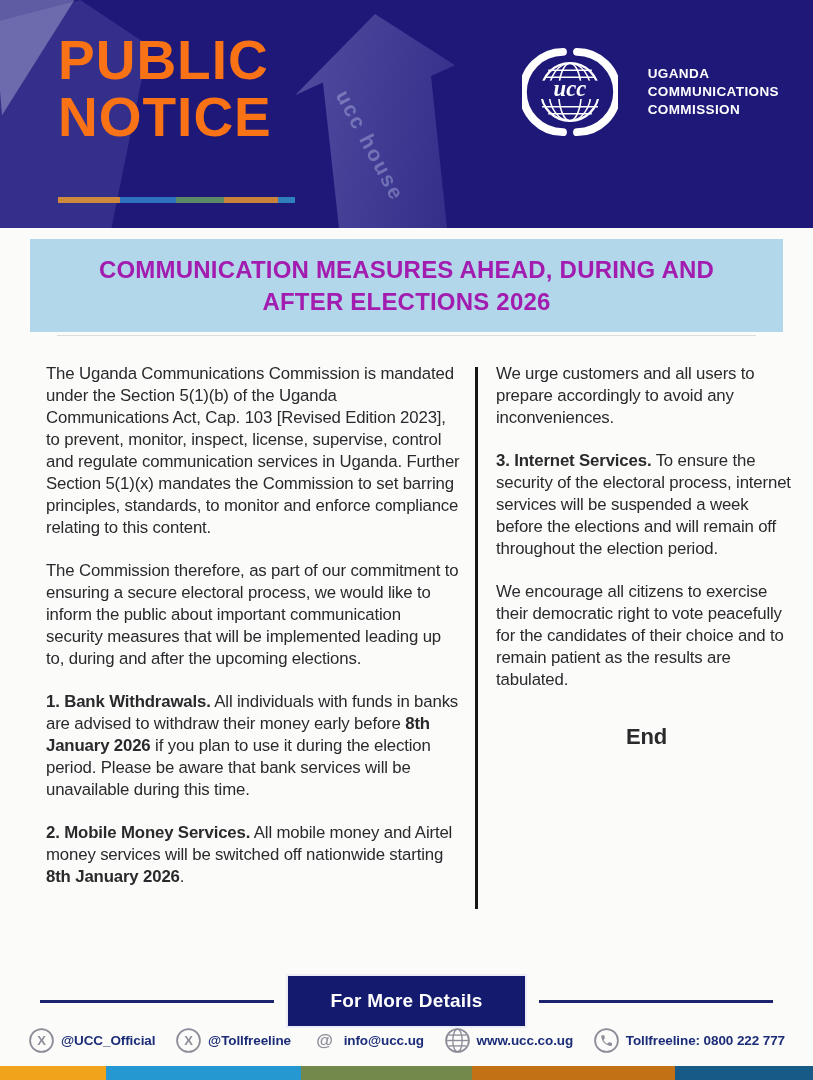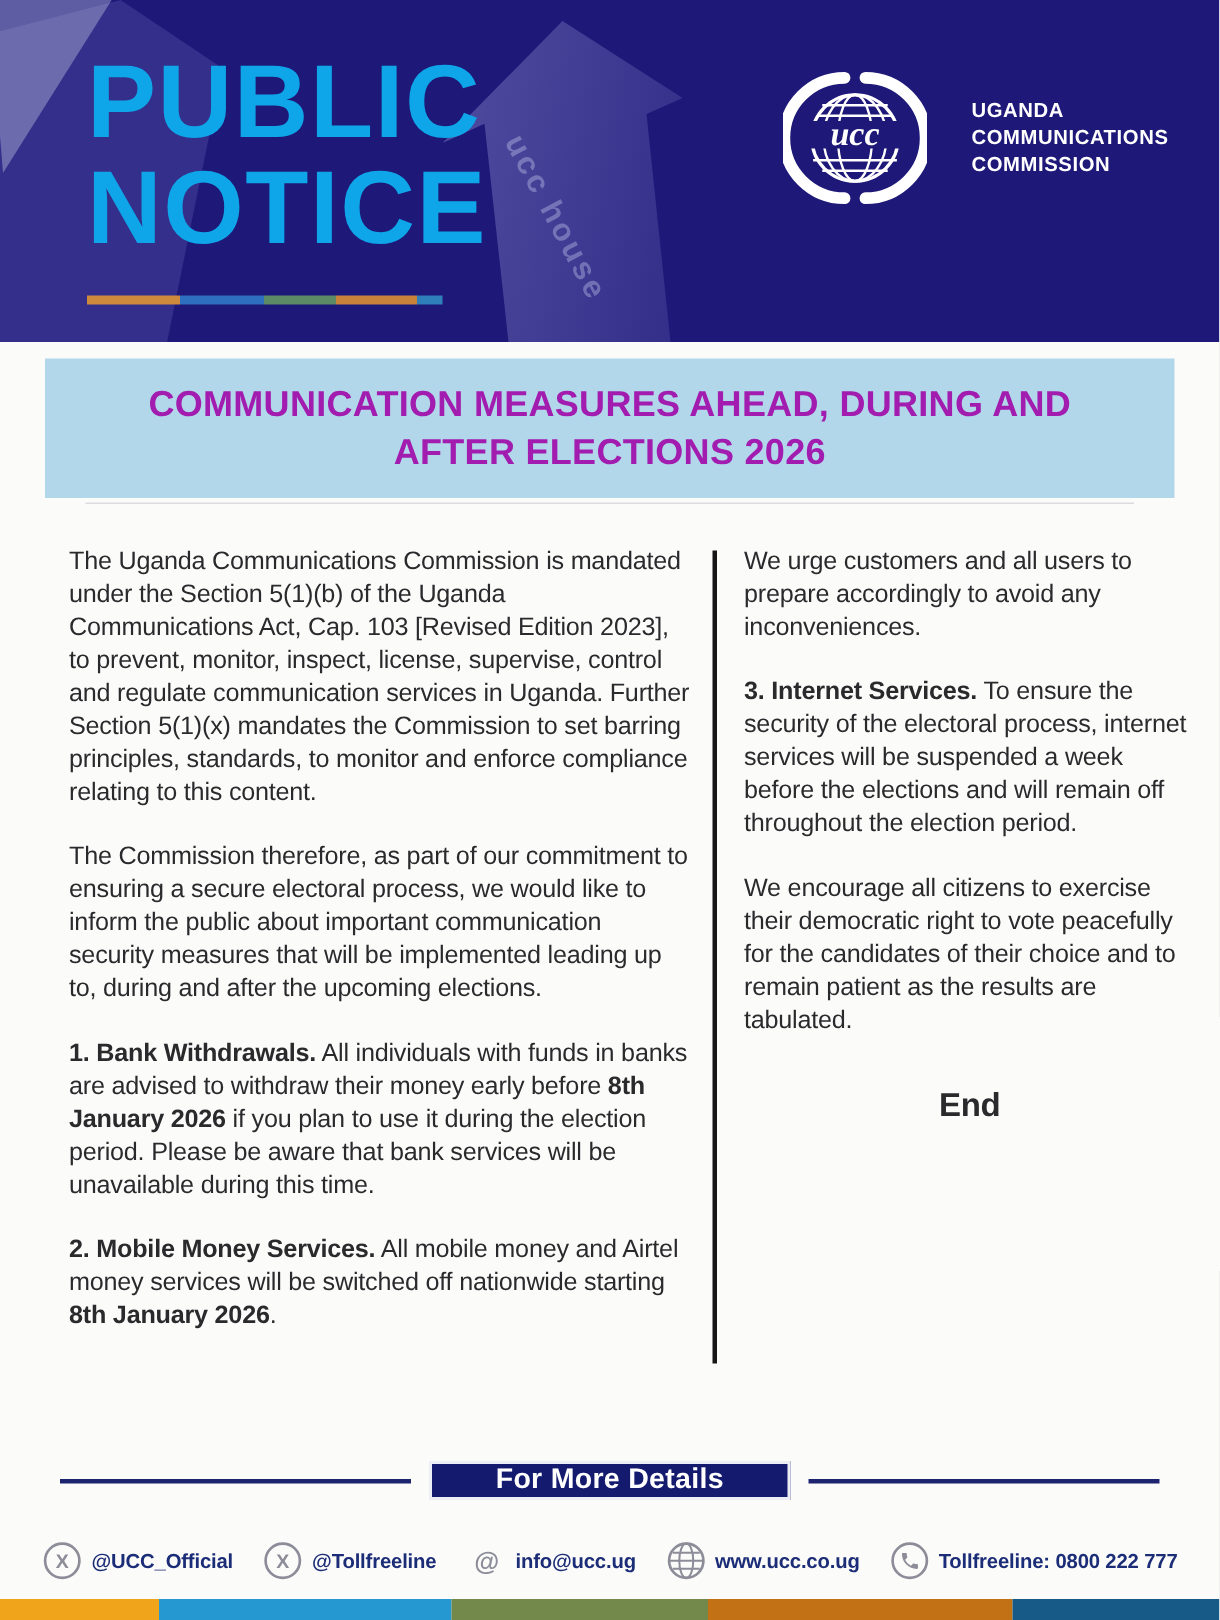--- a/index.html
+++ b/index.html
@@ -37,21 +37,21 @@
     clip-path: polygon(0 0, 70% 0, 8% 85%);
   }
   .signage {
     position: absolute; left: 352px; top: 86px;
     transform: rotate(62deg); transform-origin: left top;
     color: rgba(215,220,250,.34);
     font-size: 21px; font-weight: bold; letter-spacing: 2px;
   }
   .hdr-title {
     position: absolute; left: 58px; top: 32px;
-    color: #0ea5e9; font-size: 69px; font-weight: 800;
+    color: #f97316; font-size: 55px; font-weight: 800;
     line-height: 1.03; letter-spacing: 1px;
   }
   .hdr-date {
     position: absolute; left: 58px; top: 166px;
     color: #f2f2f7; font-size: 16.5px; font-weight: bold;
     letter-spacing: .4px; white-space: pre;
   }
   .hdr-stripe {
     position: absolute; left: 58px; top: 197px;
     width: 237px; height: 6px; display: flex;
@@ -98,21 +98,21 @@
   .para .b { font-weight: bold; }
   .para.center { text-align: center; margin-top: 32px; font-size: 22px; }
 
   
   .more {
     position: absolute; left: 0; right: 0; top: 974px;
     display: flex; align-items: center; padding: 0 40px;
   }
   .more .line { flex: 1; height: 3px; background: #1c2470; }
   .more-box {
-    margin: 0 12px; padding: 0 42px;
+    margin: 0 12px; padding: 14px 42px;
     background: #141a6e; color: #ffffff;
     border: 2px solid #ededf6;
     font-size: 19px; font-weight: bold; letter-spacing: .2px;
   }
   .contacts {
     position: absolute; left: 0; right: 0; top: 1027px;
     display: flex; justify-content: space-between; align-items: center;
     padding: 0 28px;
   }
   .contact { display: flex; align-items: center; gap: 6px; }

